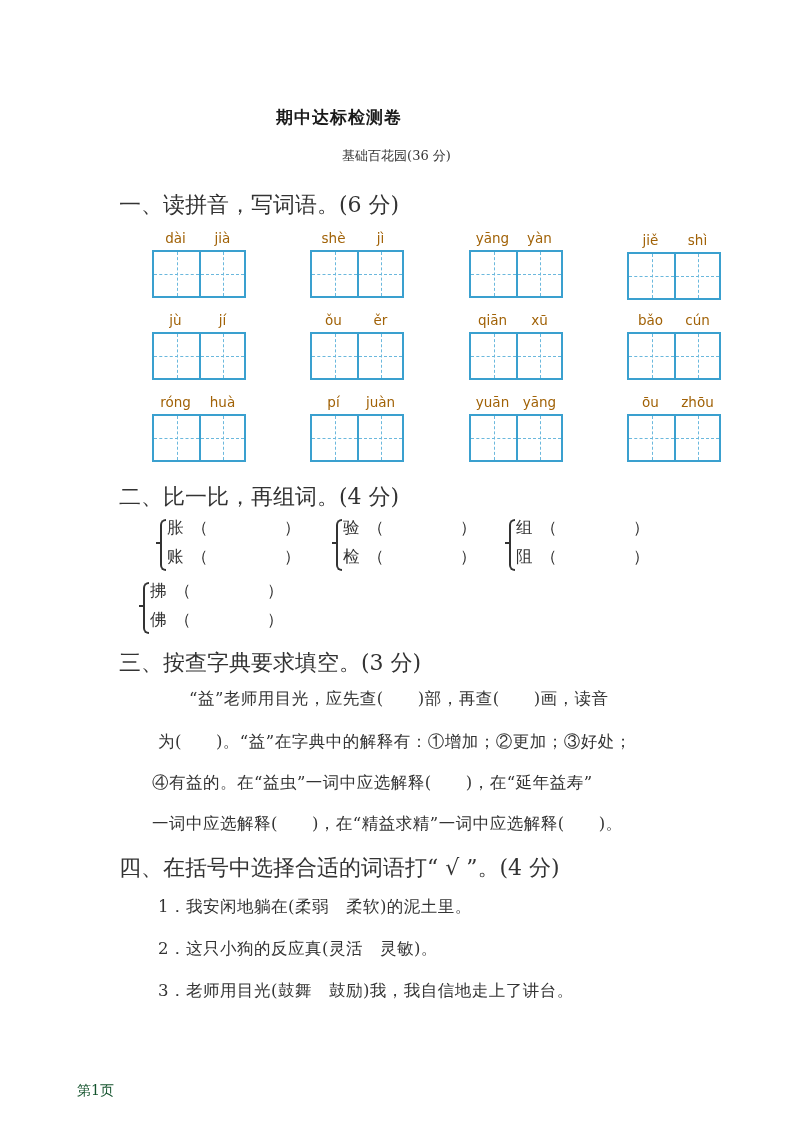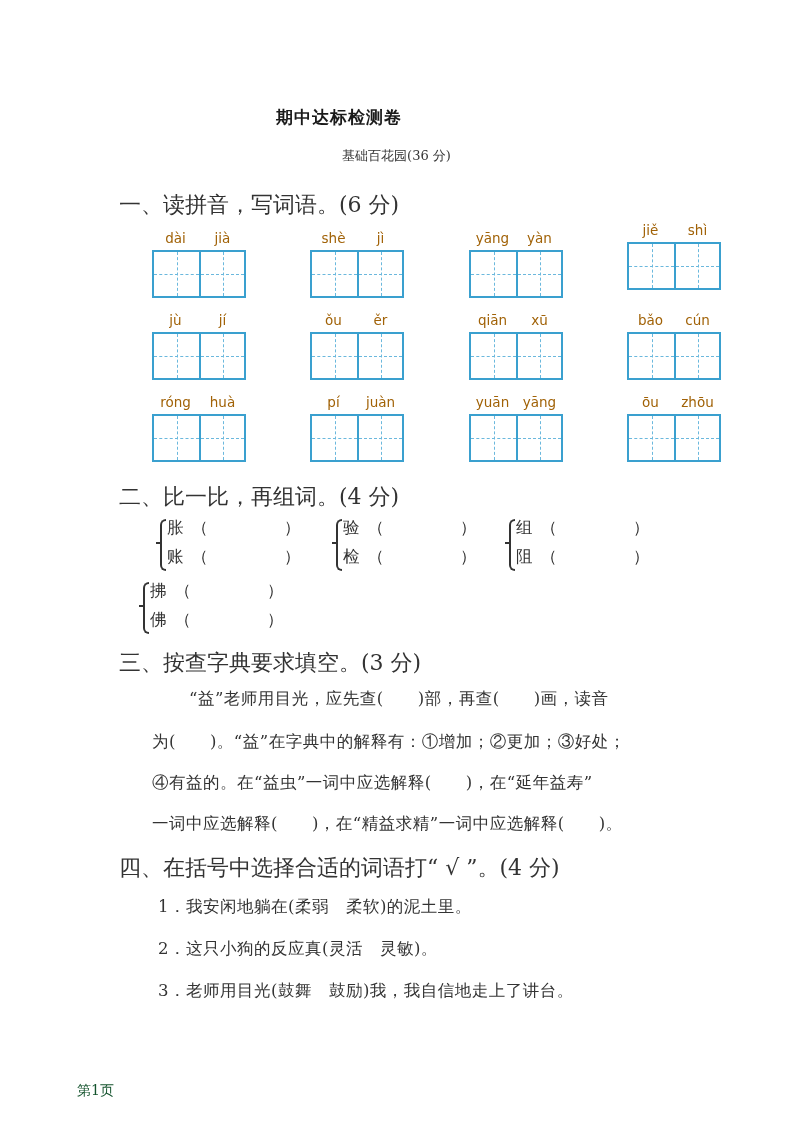--- a/index.html
+++ b/index.html
@@ -90,21 +90,21 @@
       </div>
     </div>
     <div class="pgroup" style="left: 469px; top: 230px;">
       <div class="pinyin p0">yāng</div>
       <div class="pinyin p1">yàn</div>
       <div class="grid">
         <div class="cell"></div>
         <div class="cell"></div>
       </div>
     </div>
-    <div class="pgroup" style="left: 627px; top: 222px;">
+    <div class="pgroup" style="left: 627px; top: 232px;">
       <div class="pinyin p0">jiě</div>
       <div class="pinyin p1">shì</div>
       <div class="grid">
         <div class="cell"></div>
         <div class="cell"></div>
       </div>
     </div>
     <div class="pgroup" style="left: 152px; top: 312px;">
       <div class="pinyin p0">jù</div>
       <div class="pinyin p1">jí</div>
@@ -194,21 +194,21 @@
     <div class="cgroup" style="left: 143px; top: 580px;">
       <div class="brace"></div>
       <div class="brace-tip"></div>
       <div class="crow r0"><span>拂</span><span class="paren-open">（</span><span class="paren-close">）</span></div>
       <div class="crow r1"><span>佛</span><span class="paren-open">（</span><span class="paren-close">）</span></div>
     </div>
   </div>
 
 <div class="abs qhead" style="left:119px; top:648px;">三、按查字典要求填空。(3 分)</div>
 <div class="abs body-line" style="left:189px; top:688px;">“益”老师用目光，应先查(　　)部，再查(　　)画，读音</div>
-<div class="abs body-line" style="left:152px; top:731px;text-align:center;">为(　　)。“益”在字典中的解释有：①增加；②更加；③好处；</div>
+<div class="abs body-line" style="left:158px; top:731px;text-align:center;">为(　　)。“益”在字典中的解释有：①增加；②更加；③好处；</div>
 <div class="abs body-line" style="left:152px; top:772px;">④有益的。在“益虫”一词中应选解释(　　)，在“延年益寿”</div>
 <div class="abs body-line" style="left:152px; top:813px;">一词中应选解释(　　)，在“精益求精”一词中应选解释(　　)。</div>
 
 <div class="abs qhead" style="left:119px; top:853px;">四、在括号中选择合适的词语打“ √ ”。(4 分)</div>
 <div class="abs body-line" style="left:158px; top:896px;">1．我安闲地躺在(柔弱　柔软)的泥土里。</div>
 <div class="abs body-line" style="left:158px; top:938px;">2．这只小狗的反应真(灵活　灵敏)。</div>
 <div class="abs body-line" style="left:158px; top:980px;">3．老师用目光(鼓舞　鼓励)我，我自信地走上了讲台。</div>
 
 <div class="abs footer">第1页</div>
 

